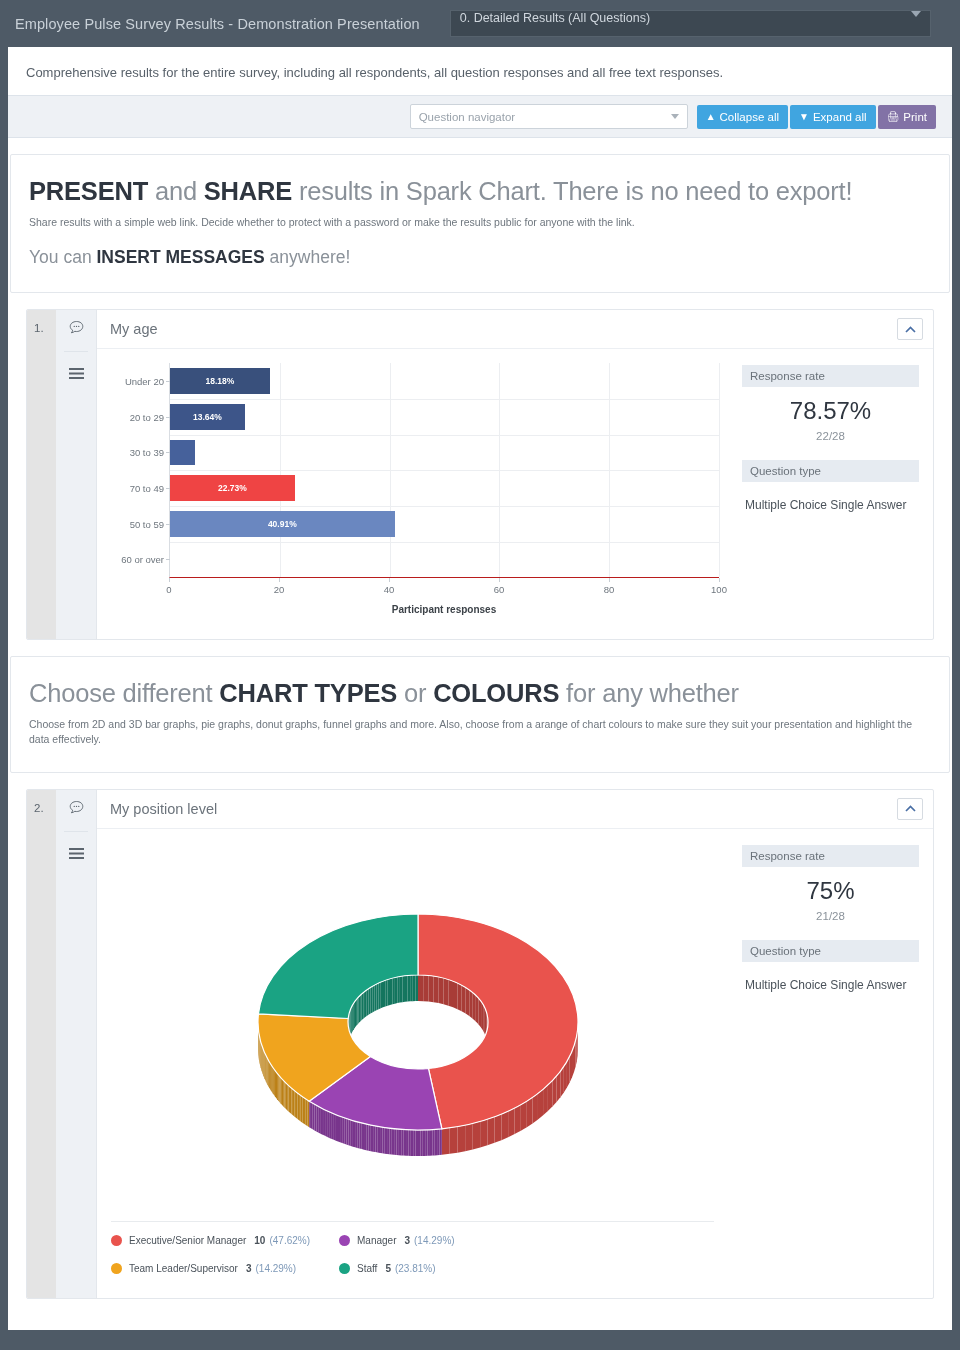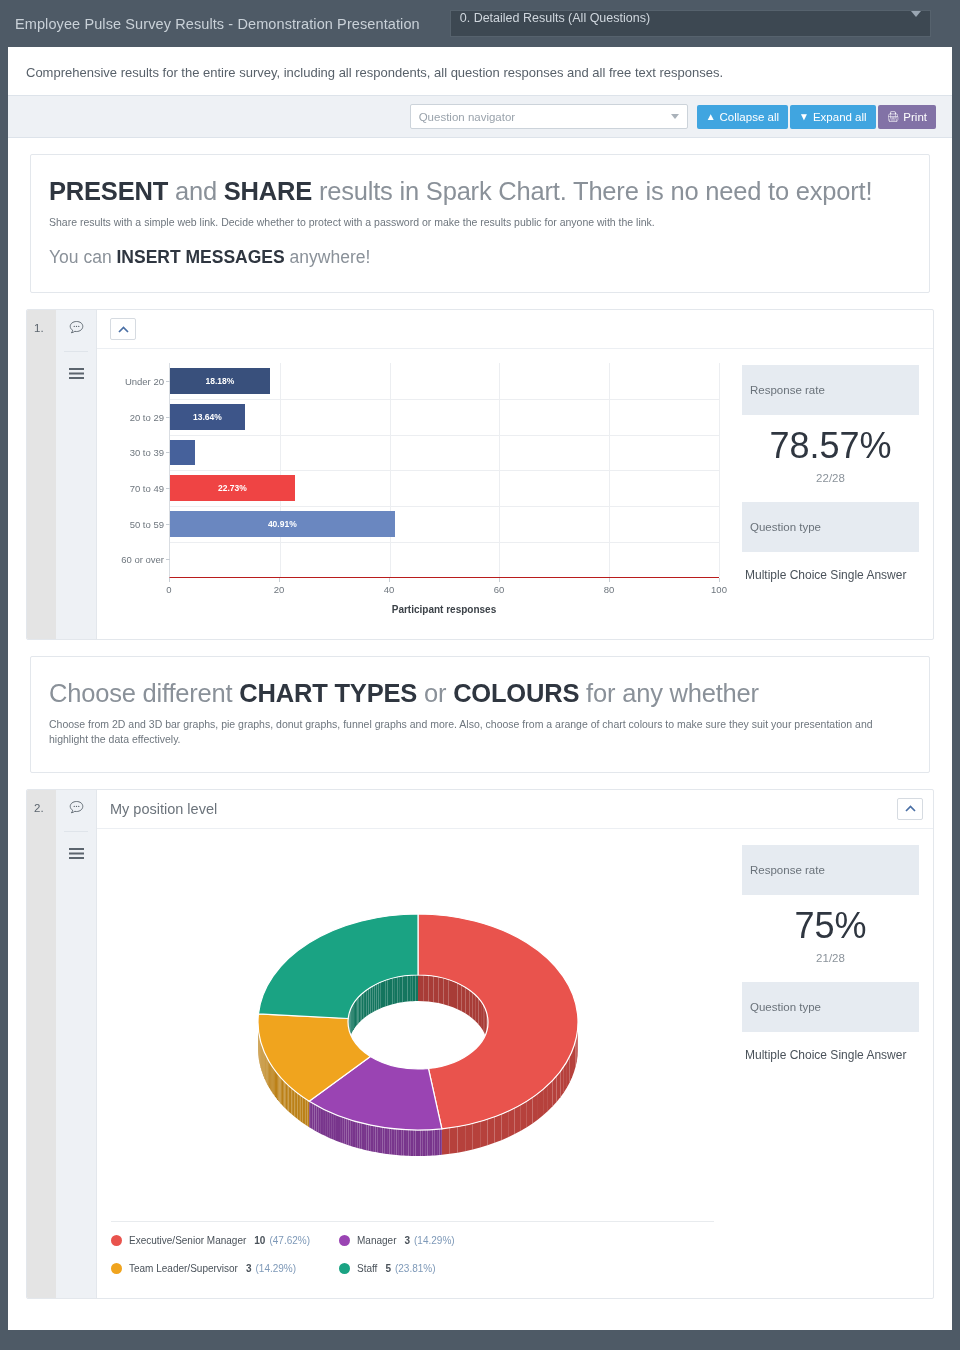--- a/index.html
+++ b/index.html
@@ -64,21 +64,21 @@
     font-size: 11.5px; font-family: "Liberation Sans", sans-serif;
     display: flex; align-items: center; gap: 4px;
     padding: 0 9px; margin-left: 2px; cursor: pointer; white-space: nowrap;
   }
   .btn-blue { background: #40a5e0; }
   .btn-purple { background: #8272a6; }
   .btn .gl { font-size: 10px; line-height: 1; }
 
   
   .msgcard {
-    margin: 16px 22px; background: #fff;
+    margin: 16px 2px; background: #fff;
     border: 1px solid #e3e7ec; border-radius: 2px;
     padding: 22px 18px 24px 18px;
   }
   .msg-h1 { font-size: 25.5px; color: #8a9199; font-weight: 300; letter-spacing: -.2px; }
   .msg-h1 b { color: #2f3640; font-weight: 700; }
   .msg-sub { font-size: 10.5px; color: #6e767e; margin-top: 9px; line-height: 1.45; }
   .msg-h2 { font-size: 17.5px; color: #8a9199; font-weight: 300; margin-top: 17px; }
   .msg-h2 b { color: #2f3640; font-weight: 700; }
 
   
@@ -107,23 +107,23 @@
   .collapse-btn {
     width: 26px; height: 22px; border: 1px solid #d6dbe1; background: #fff;
     border-radius: 2px; display: flex; align-items: center; justify-content: center;
     cursor: pointer;
   }
   .q-content { display: flex; padding: 14px 14px 14px 10px; }
   .q-chart { flex: 1; min-width: 0; }
   .q-side { width: 191px; flex: none; padding-left: 14px; padding-top: 2px; }
   .side-hdr {
     background: #e6ebf1; color: #6a727a; font-size: 11.5px;
-    padding: 19px 8px; margin-bottom: 10px;
-  }
-  .side-big { text-align: center; font-size: 36px; color: #2f3640; font-weight: 300; }
+    padding: 5px 8px; margin-bottom: 10px;
+  }
+  .side-big { text-align: center; font-size: 24px; color: #2f3640; font-weight: 300; }
   .side-small { text-align: center; font-size: 11.5px; color: #8b939b; margin-top: 5px; margin-bottom: 18px; }
   .side-val { font-size: 12px; color: #4a525a; padding: 6px 3px; }
 
   
   .barchart { position: relative; height: 262px; padding-left: 62px; padding-right: 9px; }
   .plot {
     position: relative; height: 215px;
     border-left: 1px solid #d9dde2; border-bottom: 1px solid #b91c1c;
   }
   .gridline { position: absolute; top: 0; bottom: 0; width: 1px; background: #eceef1; }
@@ -215,20 +215,21 @@
       <span class="icon-btn">
         <svg width="15" height="13" viewBox="0 0 15 13">
             <rect y="1" width="15" height="2" fill="#5c656e"></rect>
             <rect y="5.5" width="15" height="2" fill="#5c656e"></rect>
             <rect y="10" width="15" height="2" fill="#5c656e"></rect>
           </svg>
       </span>
     </div>
     <div class="q-body">
       <div class="q-head">
+        <div class="q-title">My age</div>
         <div class="collapse-btn">
           <svg width="11" height="7" viewBox="0 0 11 7">
               <path d="M1 6L5.5 1.5 10 6" fill="none" stroke="#4a6fa5" stroke-width="1.7"></path>
             </svg>
         </div>
       </div>
       <div class="q-content">
         <div class="q-chart">
           <div class="barchart">
             <div class="plot" id="barplot">

